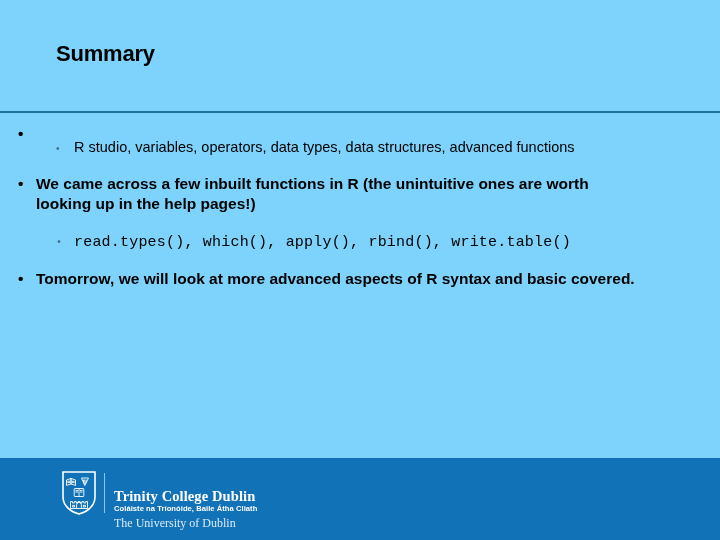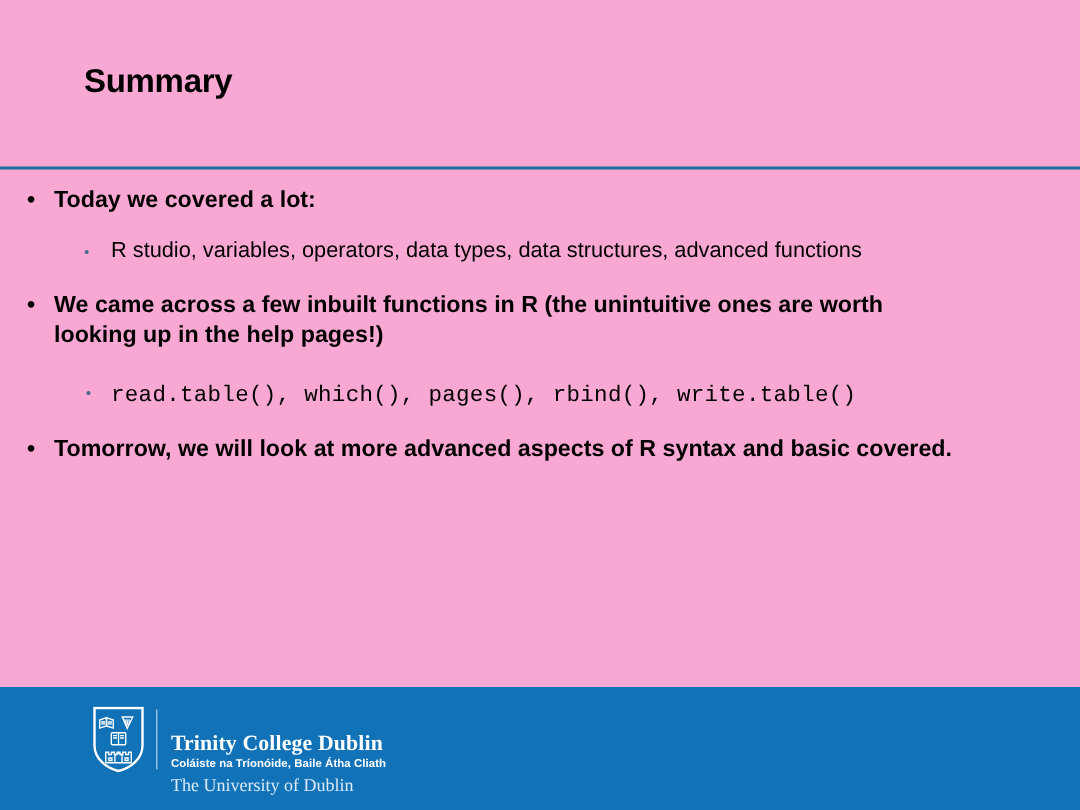--- a/index.html
+++ b/index.html
@@ -11,21 +11,21 @@
     height: 540px;
     background: #ffffff;
     font-family: "Liberation Sans", sans-serif;
     overflow: hidden;
     position: relative;
   }
 
   .slide {
     position: absolute;
     inset: 0;
-    background: #f9a8d4;
+    background: #7dd3fc;
   }
 
   
   .slide-title {
     position: absolute;
     left: 56px;
     top: 41px;
     font-size: 22px;
     font-weight: bold;
     color: #000000;
@@ -170,42 +170,41 @@
 <div class="slide">
 
   <div class="slide-title">Summary</div>
 
   <div class="title-rule"></div>
 
   <div class="body-area">
 
     <div class="bullet-l1">
       <span class="marker">•</span>
-      <span>Today we covered a lot:</span>
     </div>
 
     <div class="sp-1"></div>
 
     <div class="bullet-l2">
       <span class="marker">•</span>
       <span>R studio, variables, operators, data types, data structures, advanced functions</span>
     </div>
 
     <div class="sp-2"></div>
 
     <div class="bullet-l1">
       <span class="marker">•</span>
       <span>We came across a few inbuilt functions in R (the unintuitive ones are worth looking up in the help pages!)</span>
     </div>
 
     <div class="sp-3"></div>
 
     <div class="bullet-l2 code">
       <span class="marker">•</span>
-      <span>read.table(), which(), pages(), rbind(), write.table()</span>
+      <span>read.types(), which(), apply(), rbind(), write.table()</span>
     </div>
 
     <div class="sp-4"></div>
 
     <div class="bullet-l1">
       <span class="marker">•</span>
       <span>Tomorrow, we will look at more advanced aspects of R syntax and basic covered.</span>
     </div>
 
   </div>

